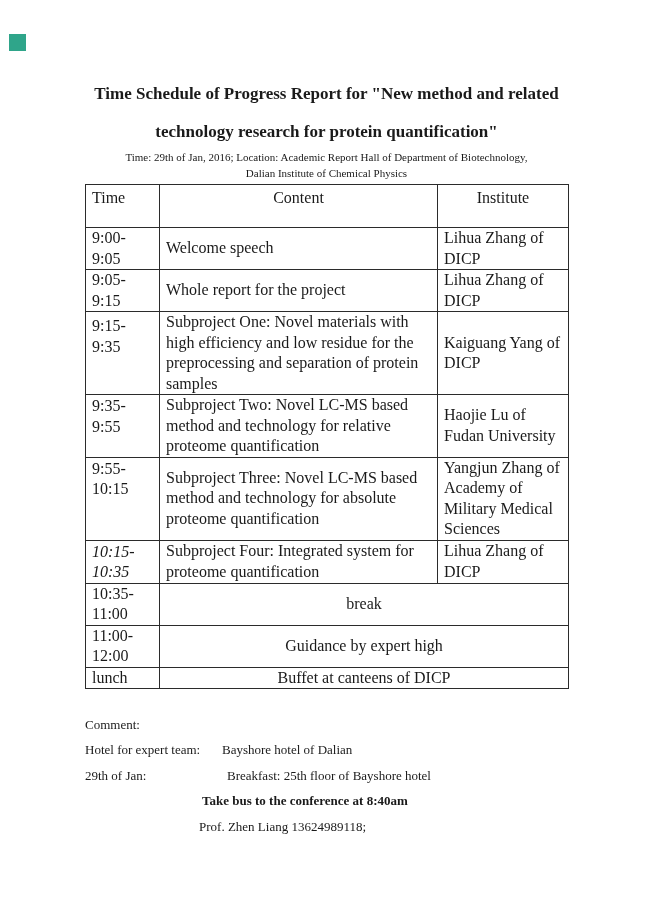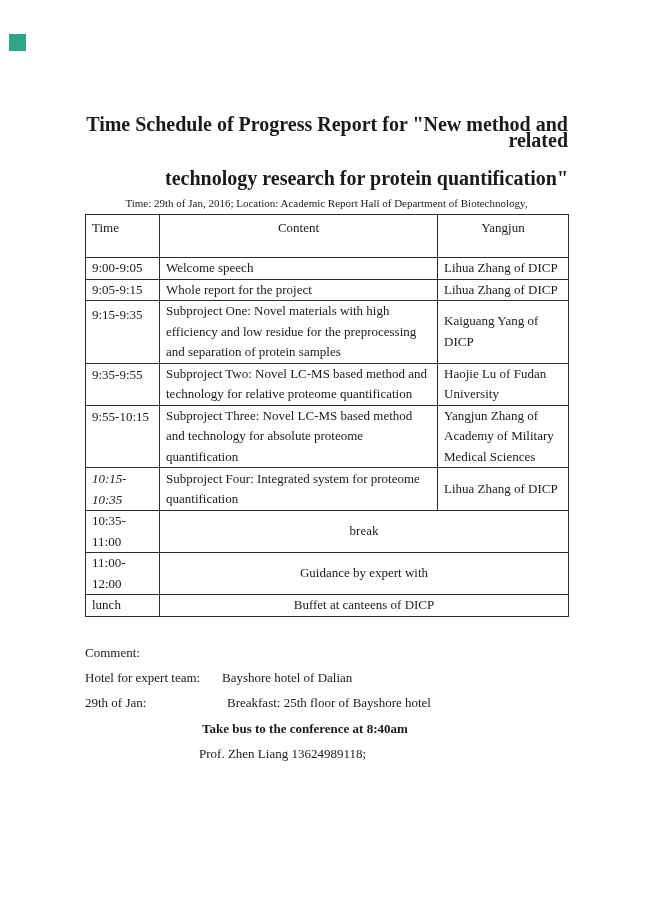--- a/index.html
+++ b/index.html
@@ -8,29 +8,29 @@
     font-family:"Liberation Serif","DejaVu Serif",serif;color:#1a1a1a;
     -webkit-font-smoothing:antialiased;
   }
   .green-marker{
     position:absolute;left:9px;top:34px;width:17px;height:17px;
   }
   .doc{
     position:absolute;left:85px;top:86px;width:483px;
   }
   .title{
-    text-align:right;font-weight:bold;font-size:20px;line-height:16px;margin-top:30px;
+    text-align:center;font-weight:bold;font-size:17px;line-height:16px;
   }
   .title-line2{margin-top:22px;}
   .meta{
     text-align:center;font-size:11px;line-height:16px;margin-top:9px;
   }
   table.schedule{
     border-collapse:collapse;table-layout:fixed;width:483px;margin-top:3px;
-    font-size:13px;
+    font-size:16px;
   }
   table.schedule td,table.schedule th{
     border:1px solid #2b2b2b;padding:0 6px;line-height:20.5px;
     font-weight:normal;vertical-align:middle;overflow:hidden;
   }
   tr.hdr th{vertical-align:top;padding-top:3px;}
   .col-time{width:74px;}
   .col-content{width:278px;}
   .col-reporter{width:131px;}
   td.t{ text-align:left; }
@@ -54,33 +54,34 @@
 
 <div class="doc">
 
   <div class="title">
     <div>Time Schedule of Progress Report for "New method and related</div>
     <div class="title-line2">technology research for protein quantification"</div>
   </div>
 
   <div class="meta">
     <div>Time: 29th of Jan, 2016; Location: Academic Report Hall of Department of Biotechnology,</div>
+    <div>Dalian Institute of Chemical Physics</div>
   </div>
 
   <table class="schedule">
     <colgroup>
       <col class="col-time">
         <col class="col-content">
         <col class="col-reporter">
     </colgroup>
     <tbody>
       <tr class="hdr" style="height:43px;">
         <th class="h-time">Time</th>
         <th class="h-content">Content</th>
-        <th class="h-reporter">Yangjun</th>
+        <th class="h-reporter">Institute</th>
       </tr>
 
       <tr style="height:21px;">
         <td class="t">9:00-9:05</td>
         <td class="c">Welcome speech</td>
         <td class="r">Lihua Zhang of DICP</td>
       </tr>
 
       <tr style="height:21px;">
         <td class="t">9:05-9:15</td>
@@ -112,21 +113,21 @@
         <td class="r">Lihua Zhang of DICP</td>
       </tr>
 
       <tr style="height:21px;">
         <td class="t">10:35-11:00</td>
         <td class="span-center" colspan="2">break</td>
       </tr>
 
       <tr style="height:21px;">
         <td class="t">11:00-12:00</td>
-        <td class="span-center" colspan="2">Guidance by expert with</td>
+        <td class="span-center" colspan="2">Guidance by expert high</td>
       </tr>
 
       <tr style="height:21px;">
         <td class="t">lunch</td>
         <td class="span-center" colspan="2">Buffet at canteens of DICP</td>
       </tr>
     </tbody>
   </table>
 
   <div class="comments">

